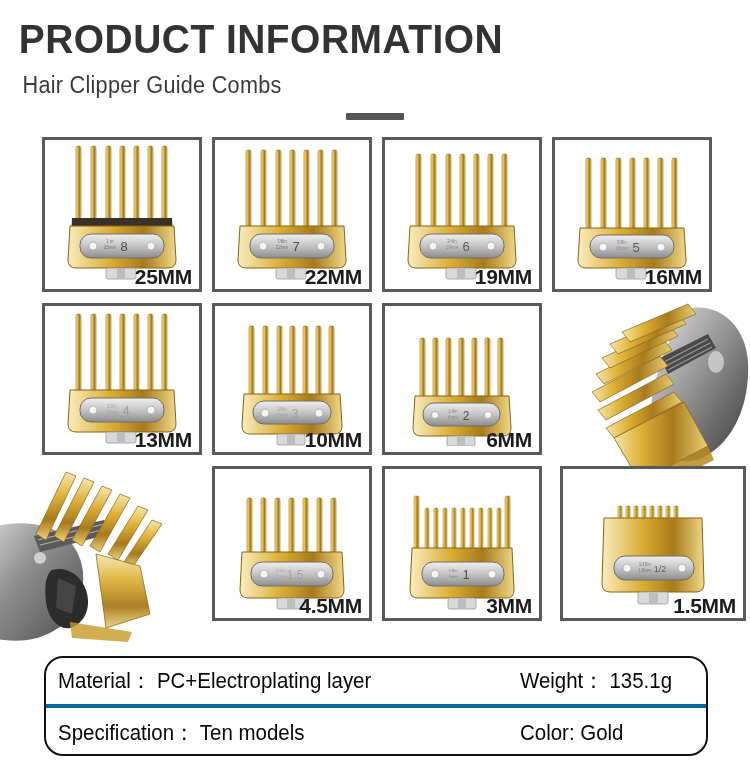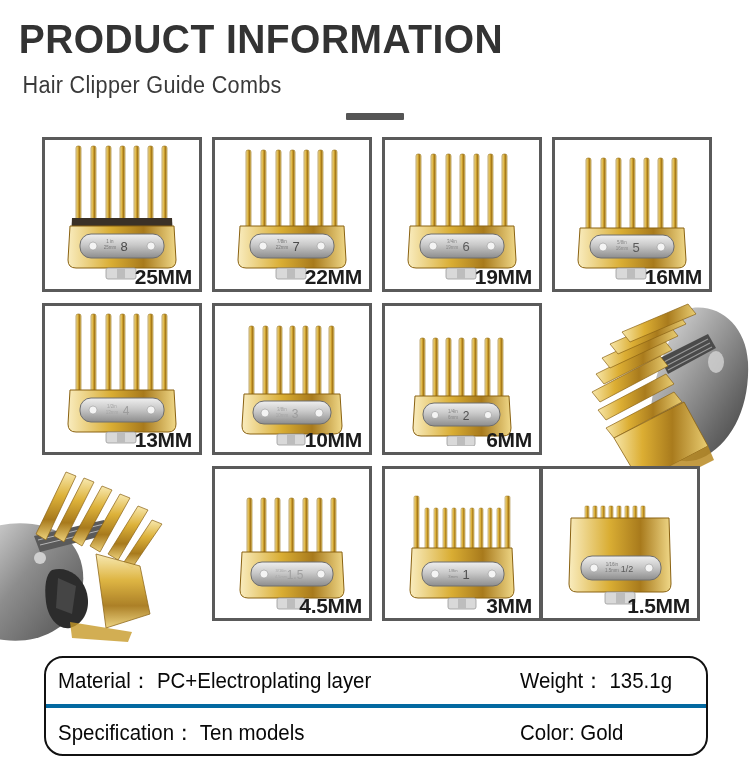--- a/index.html
+++ b/index.html
@@ -463,21 +463,21 @@
       <text x="60" y="93" font-family="Liberation Sans, sans-serif" font-size="13" fill="#4f4f4f" text-anchor="middle">1</text>
       <text x="47" y="86" font-family="Liberation Sans, sans-serif" font-size="4.2" fill="#888" text-anchor="middle">1/8in</text>
       <text x="47" y="92" font-family="Liberation Sans, sans-serif" font-size="4.2" fill="#888" text-anchor="middle">3mm</text>
       <rect x="42" y="112" width="28" height="11" rx="2" fill="#d9d9d9" stroke="#9a9a9a" stroke-width="0.8"></rect>
       <rect x="52" y="112" width="8" height="11" fill="#bdbdbd"></rect>
     </svg>
   </div>
   <div class="card-size-label">3MM</div>
 </div>
 
-<div class="card" style="left:540px; top:466px; width:160px; height:155px;">
+<div class="card" style="left:560px; top:466px; width:186px; height:155px;">
   <div class="comb-wrap">
     <svg width="110" height="112" viewBox="0 0 110 112" xmlns="http://www.w3.org/2000/svg">
       <g fill="url(#t1)" stroke="#96701a" stroke-width="0.5">
         <rect x="20" y="6" width="4" height="22" rx="1"></rect>
           <rect x="28" y="6" width="4" height="22" rx="1"></rect>
         <rect x="36" y="6" width="4" height="22" rx="1"></rect>
           <rect x="44" y="6" width="4" height="22" rx="1"></rect>
         <rect x="52" y="6" width="4" height="22" rx="1"></rect>
           <rect x="60" y="6" width="4" height="22" rx="1"></rect>
         <rect x="68" y="6" width="4" height="22" rx="1"></rect>

